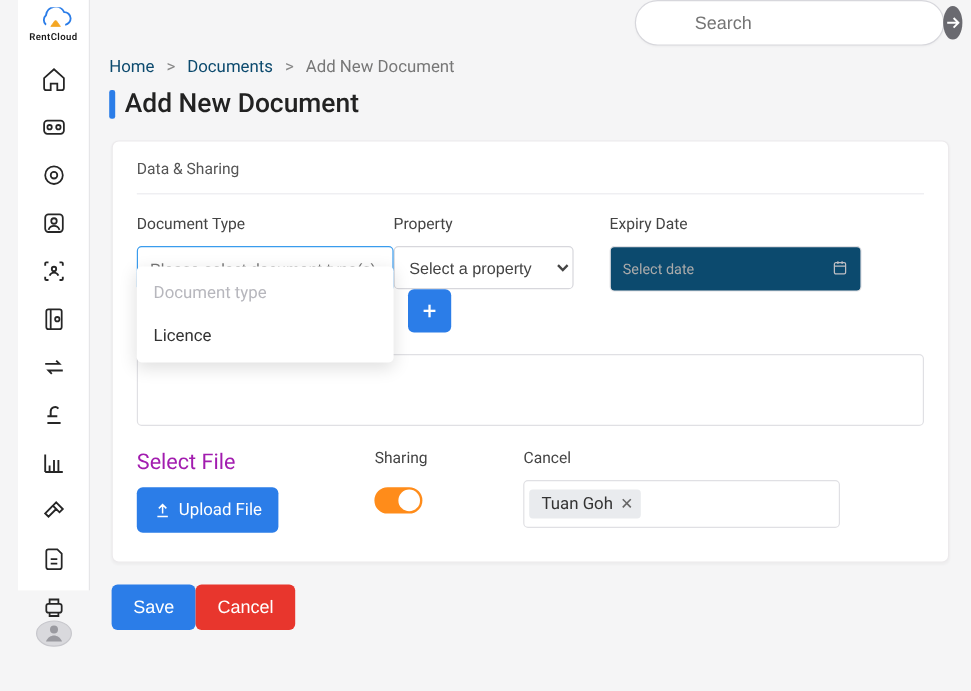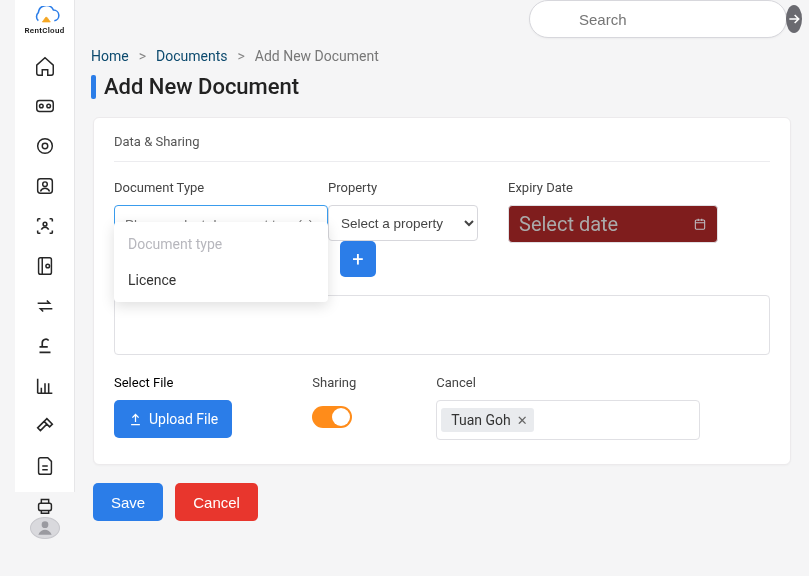--- a/index.html
+++ b/index.html
@@ -51,38 +51,38 @@
 .dropdown { position: absolute; top: 42px; left: 0; right: 0; background: #fff; border-radius: 4px; box-shadow: 0 4px 14px rgba(0,0,0,0.13); z-index: 50; padding: 4px 0; }
 .dropdown .opt { padding: 10px 14px; font-size: 14px; color: #333; cursor: pointer; }
 .dropdown .opt.hdr { color: #b7b7bd; cursor: default; }
 .dropdown .opt.hl { background: #eceef1; }
 
 .prop { width: 180px; }
 .select-prop { width: 150px; height: 36px; border: 1px solid #d7d7dc; border-radius: 4px; font-size: 13.5px; color: #444; padding: 0 8px; background: #fff; vertical-align: middle; }
 .add-btn { width: 36px; height: 36px; background: #2b7de8; border-radius: 5px; display:inline-flex; align-items:center; justify-content:center; color:#fff; font-size: 20px; margin-left: 12px; cursor:pointer; vertical-align: middle; }
 
 .expiry { width: 210px; }
-.date-input { width: 100%; height: 38px; border: 1px solid #e0e0e4; border-radius: 4px; padding: 0 10px; font-size: 20px; color: #aaa; display:flex; align-items:center; justify-content:space-between; background:#7f1d1d; }
+.date-input { width: 100%; height: 38px; border: 1px solid #e0e0e4; border-radius: 4px; padding: 0 10px; font-size: 12px; color: #aaa; display:flex; align-items:center; justify-content:space-between; background:#0c4a6e; }
 .date-input .cal { color: #bfbfc4; }
 
 .desc-area { margin-top: 18px; width: 100%; height: 60px; border: 1px solid #e0e0e4; border-radius: 4px; resize: none; padding: 8px; font-size: 13px; outline: none; }
 
 .row2 { display:flex; gap: 80px; margin-top: 16px; }
 .upload-btn { display:inline-flex; align-items:center; gap:6px; height: 38px; padding: 0 14px; background: #2b7de8; color: #fff; border-radius: 5px; font-size: 14px; cursor:pointer; }
-.sel-file-label { font-size: 13px; color: #000000; margin-bottom: 10px; }
+.sel-file-label { font-size: 18px; color: #a21caf; margin-bottom: 10px; }
 
 .toggle { width: 40px; height: 22px; background: #ff8c1a; border-radius: 12px; position: relative; cursor:pointer; margin-top: 6px; }
 .toggle .knob { position:absolute; right:2px; top:2px; width:18px; height:18px; border-radius:50%; background:#fff; }
 
 .tenancy { flex:1; }
 .tag-input { width: 264px; min-height: 40px; border: 1px solid #e0e0e4; border-radius: 4px; padding: 4px; display:flex; align-items:center; }
 .tag { background: #e9ebee; border-radius: 3px; padding: 4px 6px 4px 10px; font-size: 14px; color: #333; display:inline-flex; align-items:center; gap:6px; }
 .tag .x { font-size: 13px; color: #666; cursor:pointer; }
 
-.actions { margin: 18px 0 0 18px; display:flex; gap: 12px; }
+.actions { margin: 18px 0 0 18px; display:flex; }
 .btn { height: 38px; padding: 0 18px; border-radius: 5px; font-size: 15px; border:none; cursor:pointer; color:#fff; }
 .btn-save { background: #2b7de8; }
 .btn-cancel { background: #e8362d; }
 </style>
 </head>
 <body>
 
 <div class="app">
 
   <aside class="sidebar">

